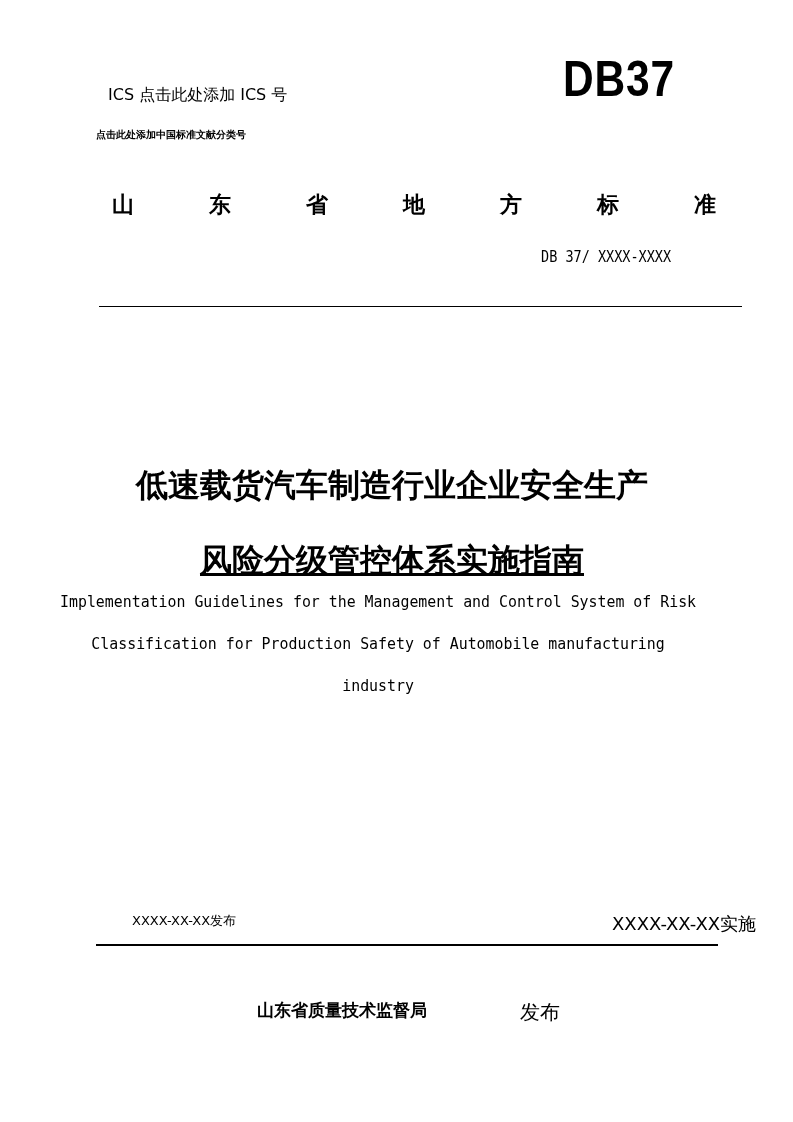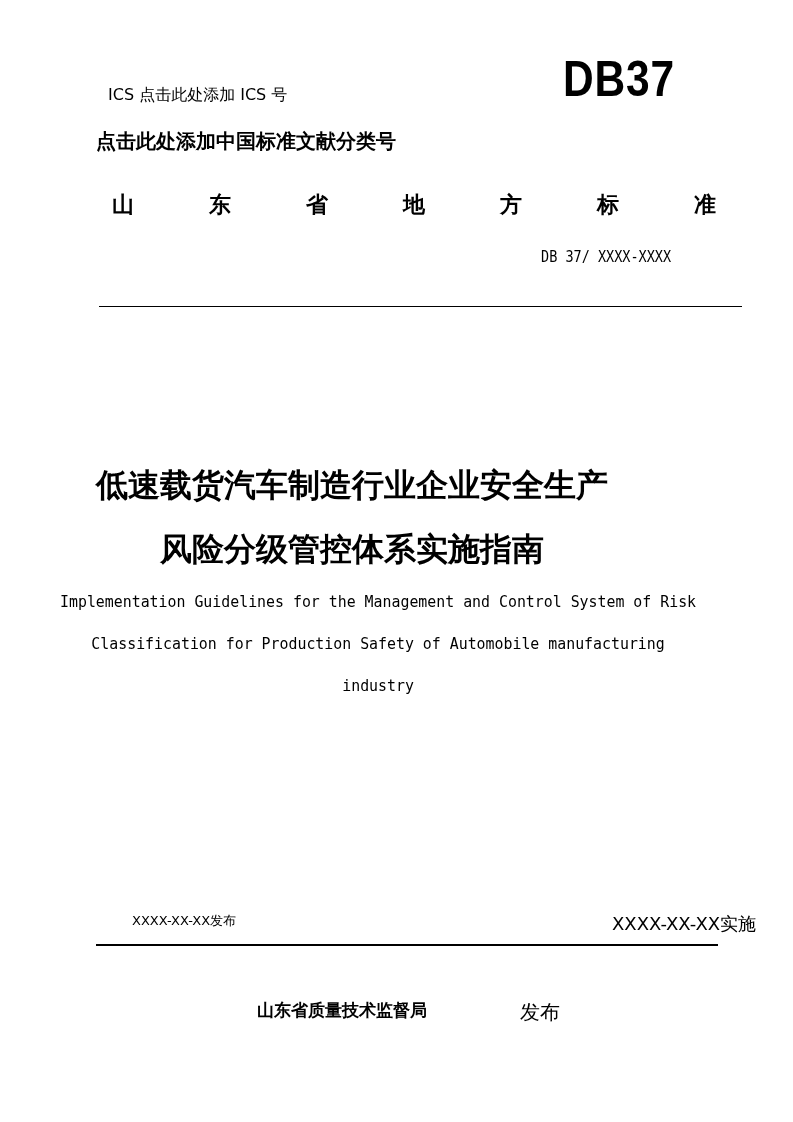--- a/index.html
+++ b/index.html
@@ -1,26 +1,26 @@
 <!DOCTYPE html>
 <html><head>
   <meta charset="utf-8">
   <style>
     html, body { margin: 0; padding: 0; background: #ffffff; }
     body { width: 793px; height: 1122px; position: relative; overflow: hidden; color: #000; font-family: "DejaVu Sans", sans-serif; }
     .abs { position: absolute; white-space: nowrap; }
     .ics { left: 108px; top: 85px; font-size: 16px; font-weight: normal; letter-spacing: 0px; }
-    .ccs { left: 96px; top: 128px; font-size: 20px; font-weight: bold; }
+    .ccs { left: 96px; top: 128px; font-size: 10px; font-weight: bold; }
     .db37 { left: 563px; top: 50px; font-size: 50px; font-weight: bold; font-family: "Liberation Sans", sans-serif; transform: scaleX(0.85); transform-origin: left top; letter-spacing: 1px; }
     .std-title { left: 112px; top: 190px; width: 604px; display: flex; justify-content: space-between; font-size: 22px; font-weight: bold; }
     .std-no { left: 541px; top: 248px; font-size: 15px; font-family: "DejaVu Sans Mono", monospace; transform: scaleX(0.9); transform-origin: left top; }
     .rule-top { left: 99px; top: 306px; width: 643px; height: 1px; background: #000; }
-    .main-title { left: 0; width: 704px; text-align: center; font-size: 32px; font-weight: bold; }
+    .main-title { left: 0; width: 704px; text-align: center; font-size: 32px; font-weight: bold; padding-left: 40px; }
     .t1 { top: 464px; }
-    .t2 { top: 528px; }
+    .t2 { top: 539px; text-decoration: underline; }
     .en { left: 0; width: 813px; text-align: center; font-size: 16px; font-family: "DejaVu Sans Mono", monospace; transform: scaleX(0.93); transform-origin: left top; }
     .e1 { top: 592px; }
     .e2 { top: 634px; }
     .e3 { top: 676px; }
     .pub-date { left: 132px; top: 912px; font-size: 13px; }
     .impl-date { left: 612px; top: 912px; font-size: 18px; }
     .rule-bottom { left: 96px; top: 944px; width: 622px; height: 2px; background: #000; }
     .issuer { left: 257px; top: 999px; font-size: 17px; font-weight: bold; }
     .issued { left: 520px; top: 999px; font-size: 20px; }
   </style>

